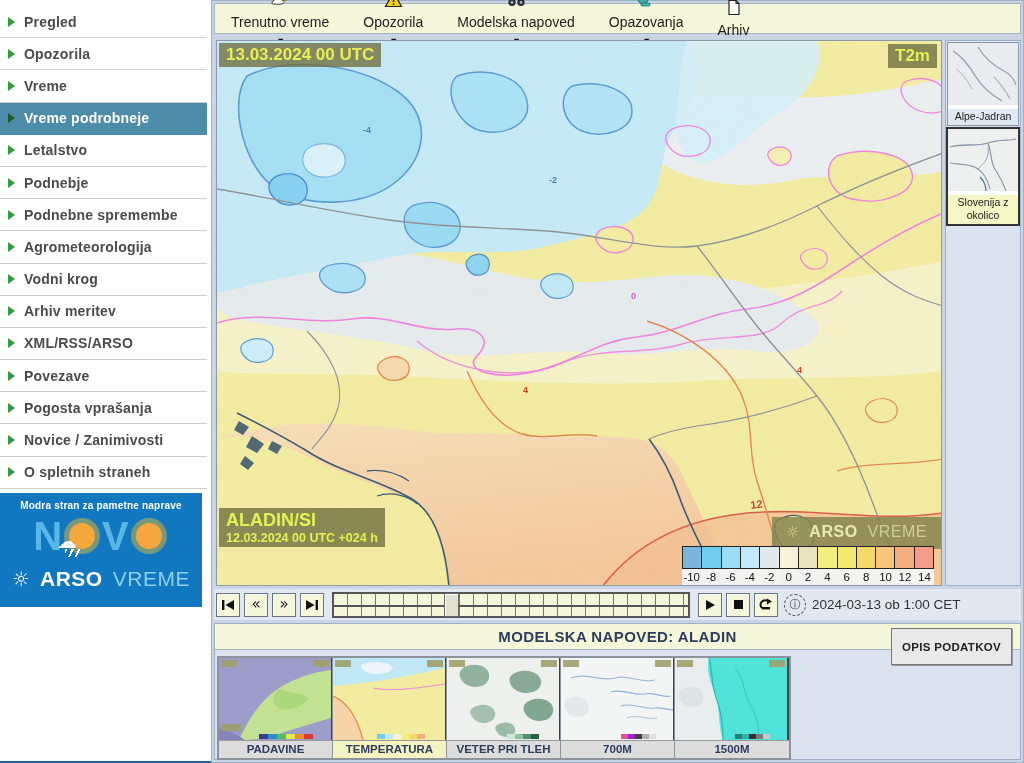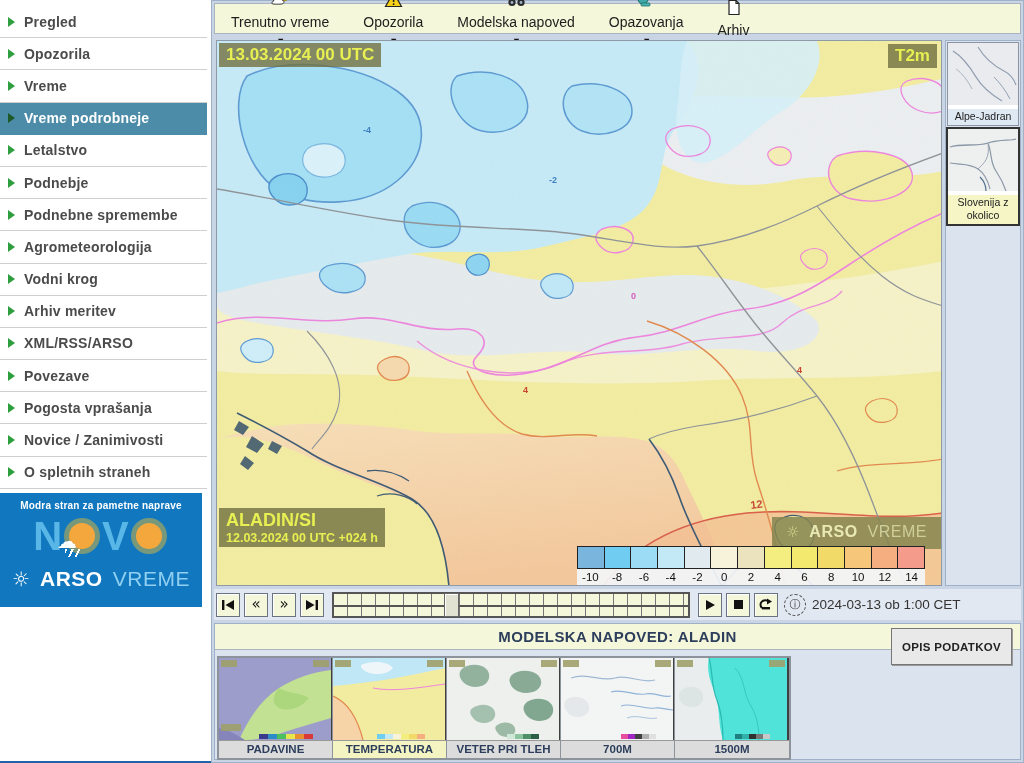--- a/index.html
+++ b/index.html
@@ -54,21 +54,21 @@
              padding:2px 7px; line-height:1.15; }
   #tag-timestamp { left:2px; top:2px; font-size:17px; }
   #tag-layer { right:4px; top:3px; font-size:17px; }
   #tag-model { left:2px; bottom:38px; font-size:18px; }
   #tag-model .run { font-size:12.5px; font-weight:bold; display:block; }
   #watermark { position:absolute; right:0; bottom:36px; background:rgba(133,133,80,.85); color:#e9e9b4;
                padding:6px 14px 8px 14px; display:flex; align-items:center; gap:10px; }
   #watermark .wsun { font-family:"DejaVu Sans", sans-serif; font-size:15px; color:#d8d890; }
   #watermark .w1 { font-weight:bold; font-size:16px; letter-spacing:.5px; }
   #watermark .w2 { font-size:16px; color:#cfcf9a; letter-spacing:.5px; }
-  #scale { position:absolute; right:16px; bottom:0; width:348px;margin-left:48px; }
+  #scale { position:absolute; right:7px; bottom:0; width:252px;margin-left:48px; }
   #scale-cells { display:flex; height:23px; }
   #scale-cells .cell { flex:1; border:1px solid #222; border-right:none; }
   #scale-cells .cell:last-child { border-right:1px solid #222; }
   #scale-labels { display:flex; height:16px; background:rgba(243,246,250,.92); }
   #scale-labels .slab { flex:1; text-align:center; font-size:11.5px; color:#111; line-height:16px; }
 
   
   #right-col { position:absolute; left:733px; top:39px; width:76px; height:546px; background:#dbe3ee;
                border:1px solid #9fb1c8; }
   .mini { border:1px solid #8a94a2; margin:1px; background:#fff; cursor:pointer; }

